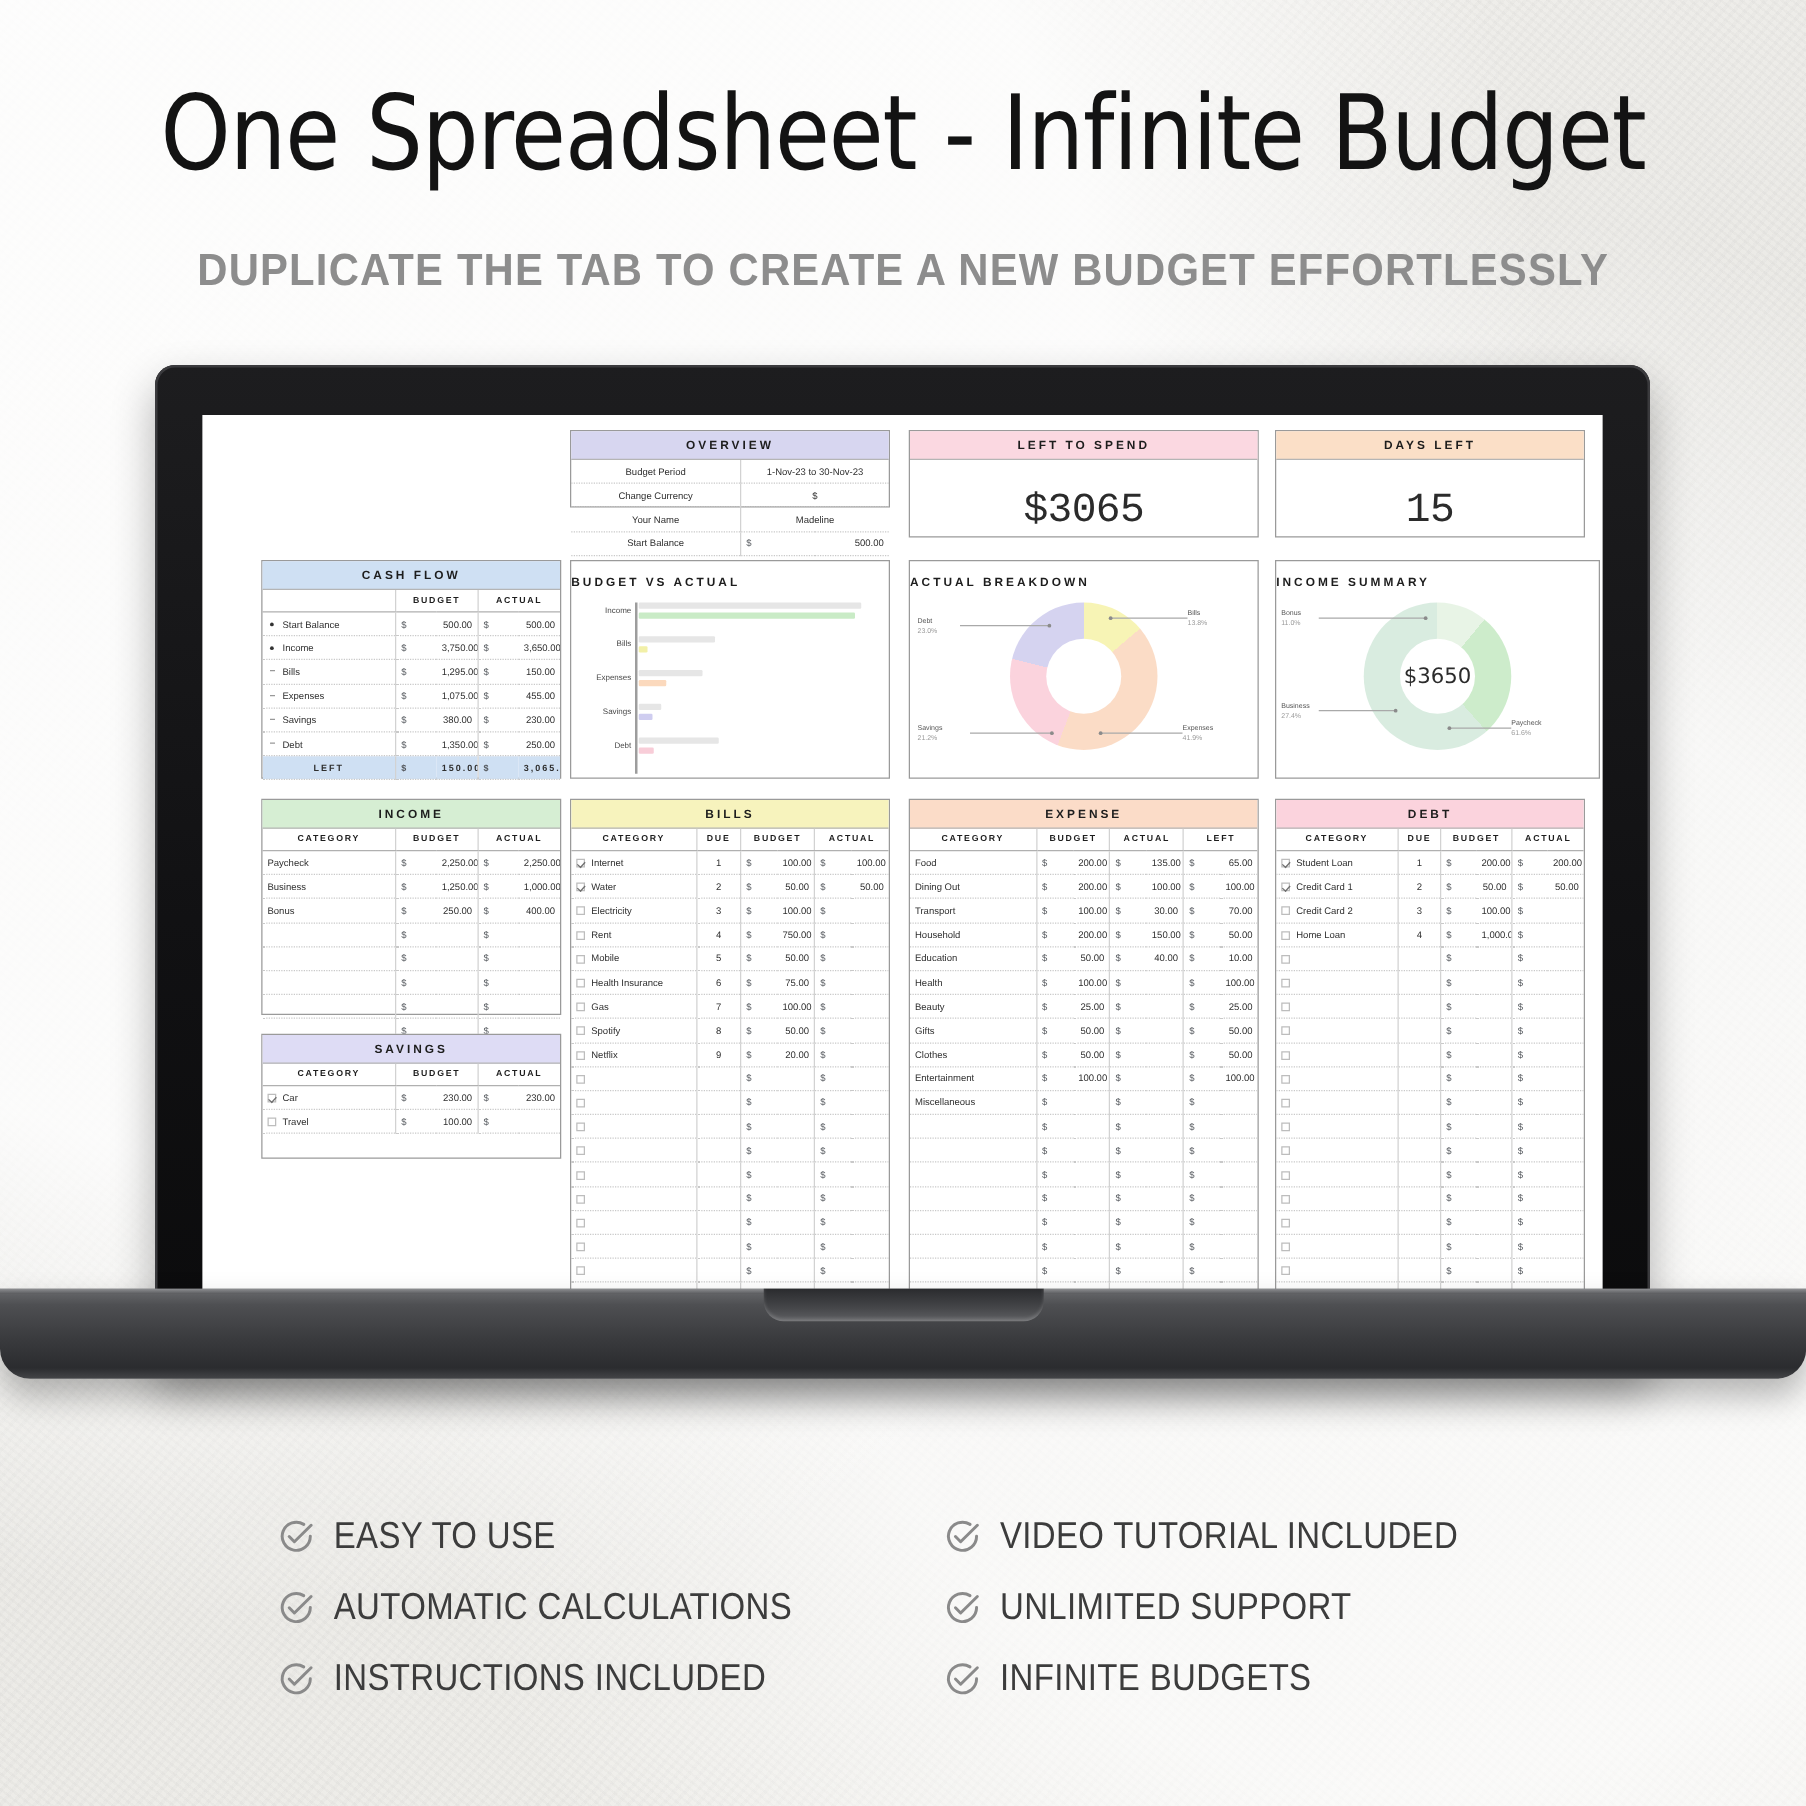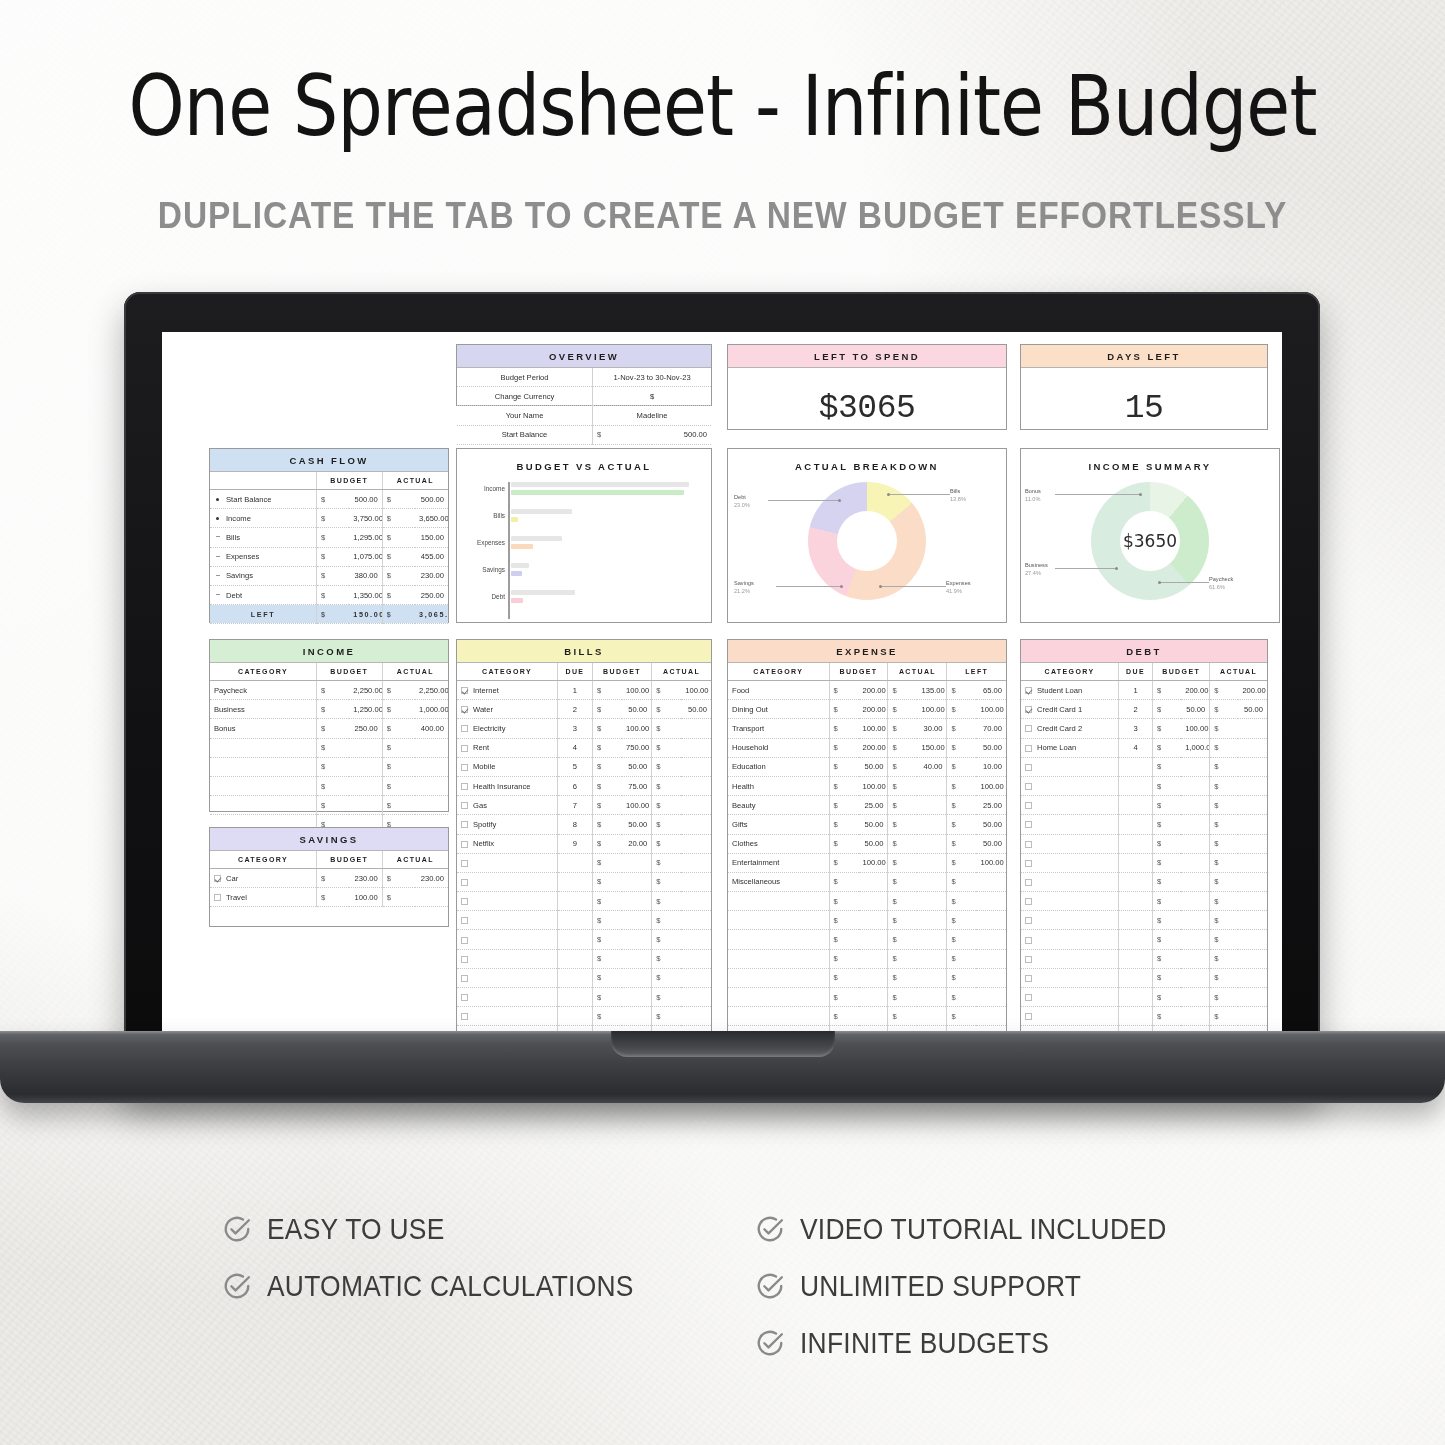--- a/index.html
+++ b/index.html
@@ -73,21 +73,21 @@
 
   
   .sheet{position:absolute;left:0;top:0;width:1120px;height:726px;background:#fff;}
   .panel{position:absolute;background:#fff;border:1px solid #9a9a9a;box-sizing:border-box;}
   .panel-hd{
     text-align:center;font-size:9.5px;font-weight:700;letter-spacing:2.4px;
     color:#1d1d1d;padding:6px 0 5px;border-bottom:1px solid #b5b5b5;
     font-family:"Liberation Sans",sans-serif;
   }
   .chart-title{
-    text-align:center;font-size:9.5px;font-weight:700;letter-spacing:2.4px;
+    font-size:9.5px;font-weight:700;letter-spacing:2.4px;
     color:#1d1d1d;padding:12px 0 4px;
   }
 
   
   .brandblk{position:absolute;left:47px;top:12px;width:240px;text-align:center;}
   .brand-name{
     font-family:"DejaVu Serif", serif;font-style:italic;font-weight:700;
     font-size:31px;color:#111;letter-spacing:-.5px;line-height:1;
   }
   .brand-month{
@@ -1038,20 +1038,27 @@
             <path d="M7.5 12.2l3.3 3.3L21.5 5" fill="none" stroke="#8a8a8a" stroke-width="1.9" stroke-linecap="round" stroke-linejoin="round"></path>
           </svg></span>
         <span class="txt">EASY TO USE</span>
       </div>
       <div class="fitem">
         <span class="chk"><svg viewBox="0 0 24 24" width="30" height="30">
             <path d="M21 12a9 9 0 1 1-4.2-7.6" fill="none" stroke="#8a8a8a" stroke-width="1.9" stroke-linecap="round"></path>
             <path d="M7.5 12.2l3.3 3.3L21.5 5" fill="none" stroke="#8a8a8a" stroke-width="1.9" stroke-linecap="round" stroke-linejoin="round"></path>
           </svg></span>
         <span class="txt">AUTOMATIC CALCULATIONS</span>
+      </div>
+      <div class="fitem">
+        <span class="chk"><svg viewBox="0 0 24 24" width="30" height="30">
+            <path d="M21 12a9 9 0 1 1-4.2-7.6" fill="none" stroke="#8a8a8a" stroke-width="1.9" stroke-linecap="round"></path>
+            <path d="M7.5 12.2l3.3 3.3L21.5 5" fill="none" stroke="#8a8a8a" stroke-width="1.9" stroke-linecap="round" stroke-linejoin="round"></path>
+          </svg></span>
+        <span class="txt">INSTRUCTIONS INCLUDED</span>
       </div>
     </div>
   <div class="fcol" id="fcol-right" style="left:755px;top:0;">
       <div class="fitem">
         <span class="chk"><svg viewBox="0 0 24 24" width="30" height="30">
             <path d="M21 12a9 9 0 1 1-4.2-7.6" fill="none" stroke="#8a8a8a" stroke-width="1.9" stroke-linecap="round"></path>
             <path d="M7.5 12.2l3.3 3.3L21.5 5" fill="none" stroke="#8a8a8a" stroke-width="1.9" stroke-linecap="round" stroke-linejoin="round"></path>
           </svg></span>
         <span class="txt">VIDEO TUTORIAL INCLUDED</span>
       </div>

